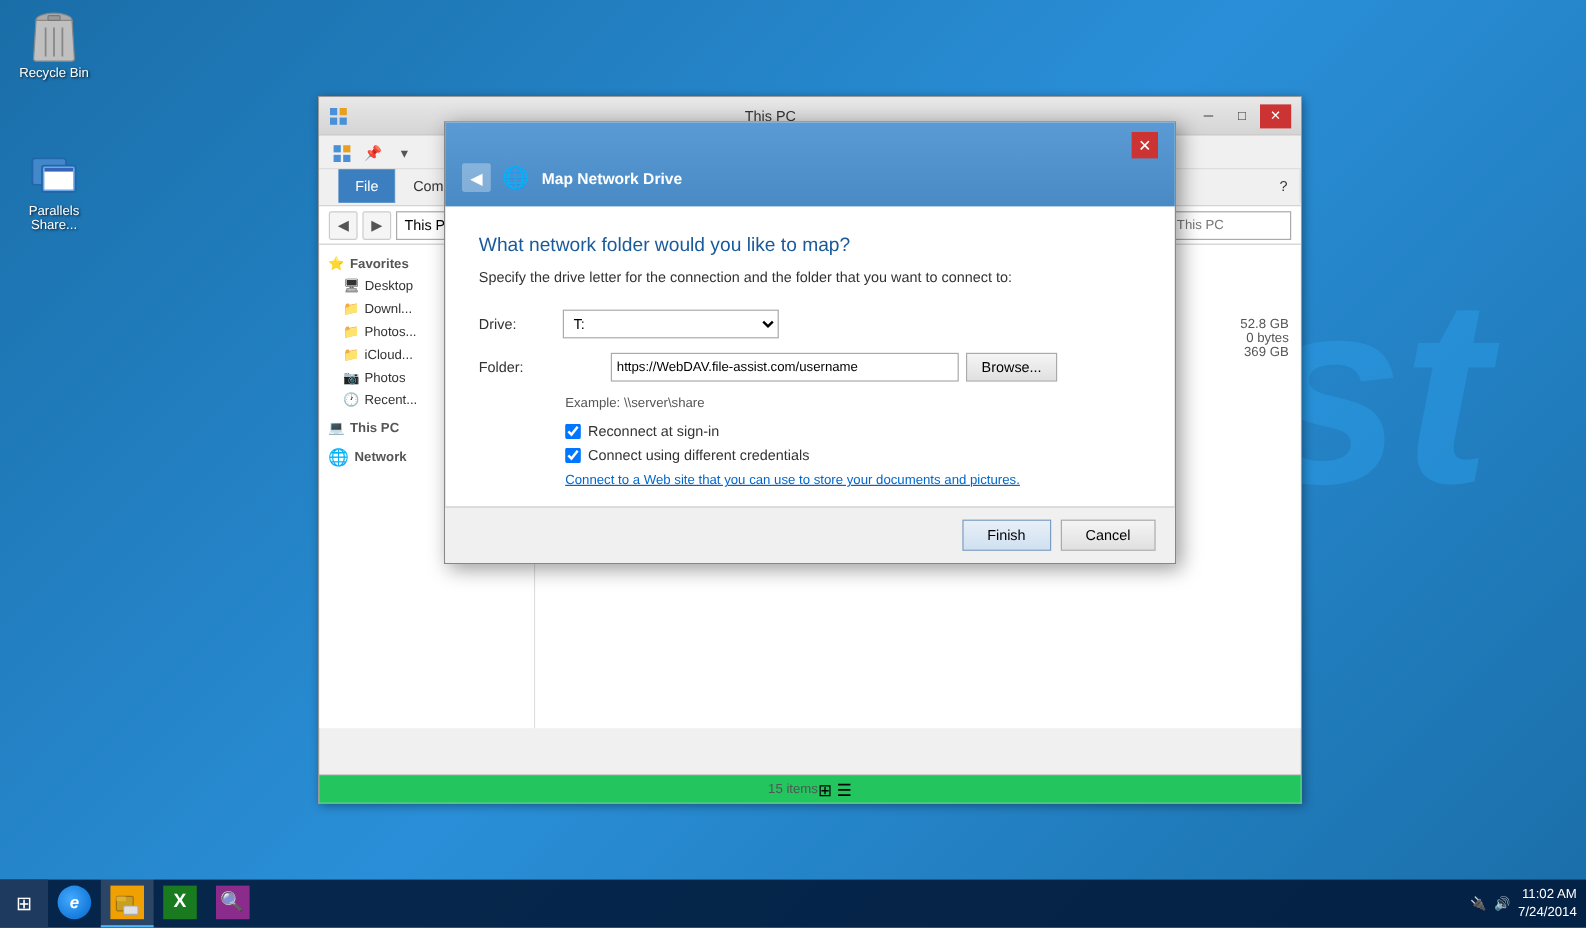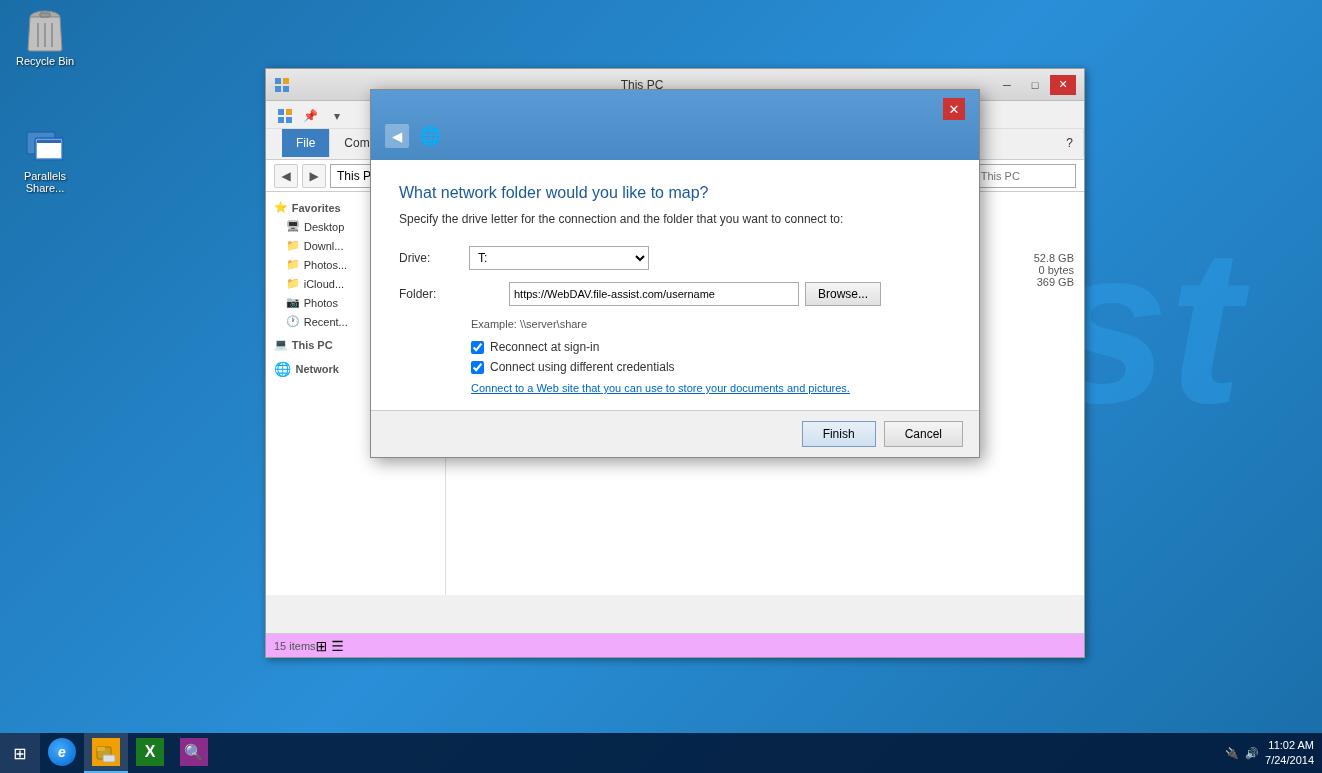--- a/index.html
+++ b/index.html
@@ -109,21 +109,21 @@
     .taskbar-clock {
       text-align: right;
       line-height: 1.4;
       font-size: 11px;
       color: white;
     }
 
     
     .explorer-window {
       position: absolute;
-      top: 68px;
+      top: 80px;
       left: 265px;
       width: 820px;
       height: 590px;
       background: #f0f0f0;
       border: 1px solid #999;
       display: flex;
       flex-direction: column;
       box-shadow: 2px 2px 8px rgba(0,0,0,0.4);
     }
     .window-titlebar {
@@ -283,28 +283,28 @@
     }
 
     .explorer-main {
       flex: 1;
       background: white;
       overflow: hidden;
       position: relative;
     }
     .status-bar {
       height: 24px;
-      background: #f0abfc;
+      background: #22c55e;
       border-top: 1px solid #ccc;
       display: flex;
       align-items: center;
       padding: 0 8px;
       font-size: 11px;
       color: #555;
-      justify-content: flex-start;
+      justify-content: center;
       margin-top: 38px;
     }
 
     
     .dialog-overlay {
       position: absolute;
       inset: 0;
       display: flex;
       align-items: flex-start;
       justify-content: center;
@@ -660,20 +660,21 @@
   <div class="dialog-overlay">
     <div class="dialog">
 
       <div class="dialog-header">
         <div style="display:flex; justify-content:flex-end; margin-bottom:4px;">
           <button class="dialog-close-btn">✕</button>
         </div>
         <div class="dialog-header-row">
           <button class="dialog-back-btn">◀</button>
           <span style="font-size:18px;">🌐</span>
+          <span class="dialog-title-text">Map Network Drive</span>
         </div>
       </div>
 
       <div class="dialog-content">
         <div class="dialog-heading">What network folder would you like to map?</div>
         <div class="dialog-desc">Specify the drive letter for the connection and the folder that you want to connect to:</div>
 
         <div class="form-row">
           <label class="form-label">Drive:</label>
           <select class="form-select">

